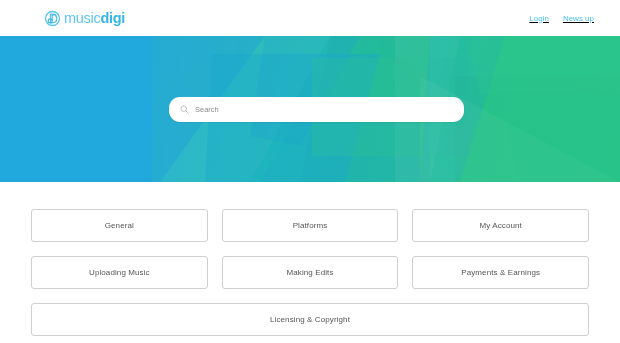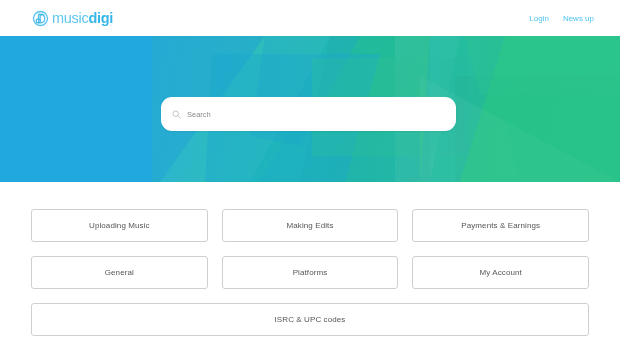--- a/index.html
+++ b/index.html
@@ -16,21 +16,21 @@
   }
 
   
   .header {
     position: relative;
     height: 36px;
     background: #ffffff;
     display: flex;
     align-items: center;
     justify-content: space-between;
-    padding: 0 26px 0 32px;
+    padding: 0 26px 0 44px;
     box-sizing: border-box;
   }
   .brand {
     display: flex;
     align-items: center;
     gap: 3px;
     text-decoration: none;
     user-select: none;
   }
   .brand-mark {
@@ -45,20 +45,21 @@
     line-height: 1;
     white-space: nowrap;
   }
   .brand-text .w1 { color: #5ec6ef; }
   .brand-text .w2 { color: #38b6e8; font-weight: 600; }
 
   .nav {
     display: flex;
     align-items: center;
     gap: 14px;
+    text-decoration: underline;
   }
   .nav a {
     font-size: 8px;
     color: #4cc3f2;
     text-decoration: none;
     white-space: nowrap;
   }
 
   
   .hero {
@@ -69,24 +70,24 @@
   }
   .hero-shapes {
     position: absolute;
     inset: 0;
     width: 100%;
     height: 100%;
     display: block;
   }
   .search-wrap {
     position: absolute;
-    left: 161px;
+    left: 169px;
     top: 61px;
     width: 295px;
-    height: 34px;
+    height: 25px;
   }
   .search-box {
     width: 100%;
     height: 100%;
     background: #ffffff;
     border-radius: 11px;
     display: flex;
     align-items: center;
     padding: 0 11px;
     box-sizing: border-box;
@@ -189,41 +190,41 @@
       </svg>
       <input class="search-input" type="text" placeholder="Search" value="" style="">
     </div>
   </div>
 </div>
 
 <div class="categories">
 
   <div class="cat-row">
     <div class="cat-card">
+      <span class="cat-card-label">General</span>
+    </div>
+    <div class="cat-card">
+      <span class="cat-card-label">Platforms</span>
+    </div>
+    <div class="cat-card">
+      <span class="cat-card-label">My Account</span>
+    </div>
+  </div>
+
+  <div class="cat-row">
+    <div class="cat-card">
       <span class="cat-card-label">Uploading Music</span>
     </div>
     <div class="cat-card">
       <span class="cat-card-label">Making Edits</span>
     </div>
     <div class="cat-card">
       <span class="cat-card-label">Payments &amp; Earnings</span>
     </div>
   </div>
 
   <div class="cat-row">
     <div class="cat-card">
-      <span class="cat-card-label">General</span>
-    </div>
-    <div class="cat-card">
-      <span class="cat-card-label">Platforms</span>
-    </div>
-    <div class="cat-card">
-      <span class="cat-card-label">My Account</span>
-    </div>
-  </div>
-
-  <div class="cat-row">
-    <div class="cat-card">
-      <span class="cat-card-label">ISRC &amp; UPC codes</span>
+      <span class="cat-card-label">Licensing &amp; Copyright</span>
     </div>
   </div>
 
 </div>
 
 </body></html>

